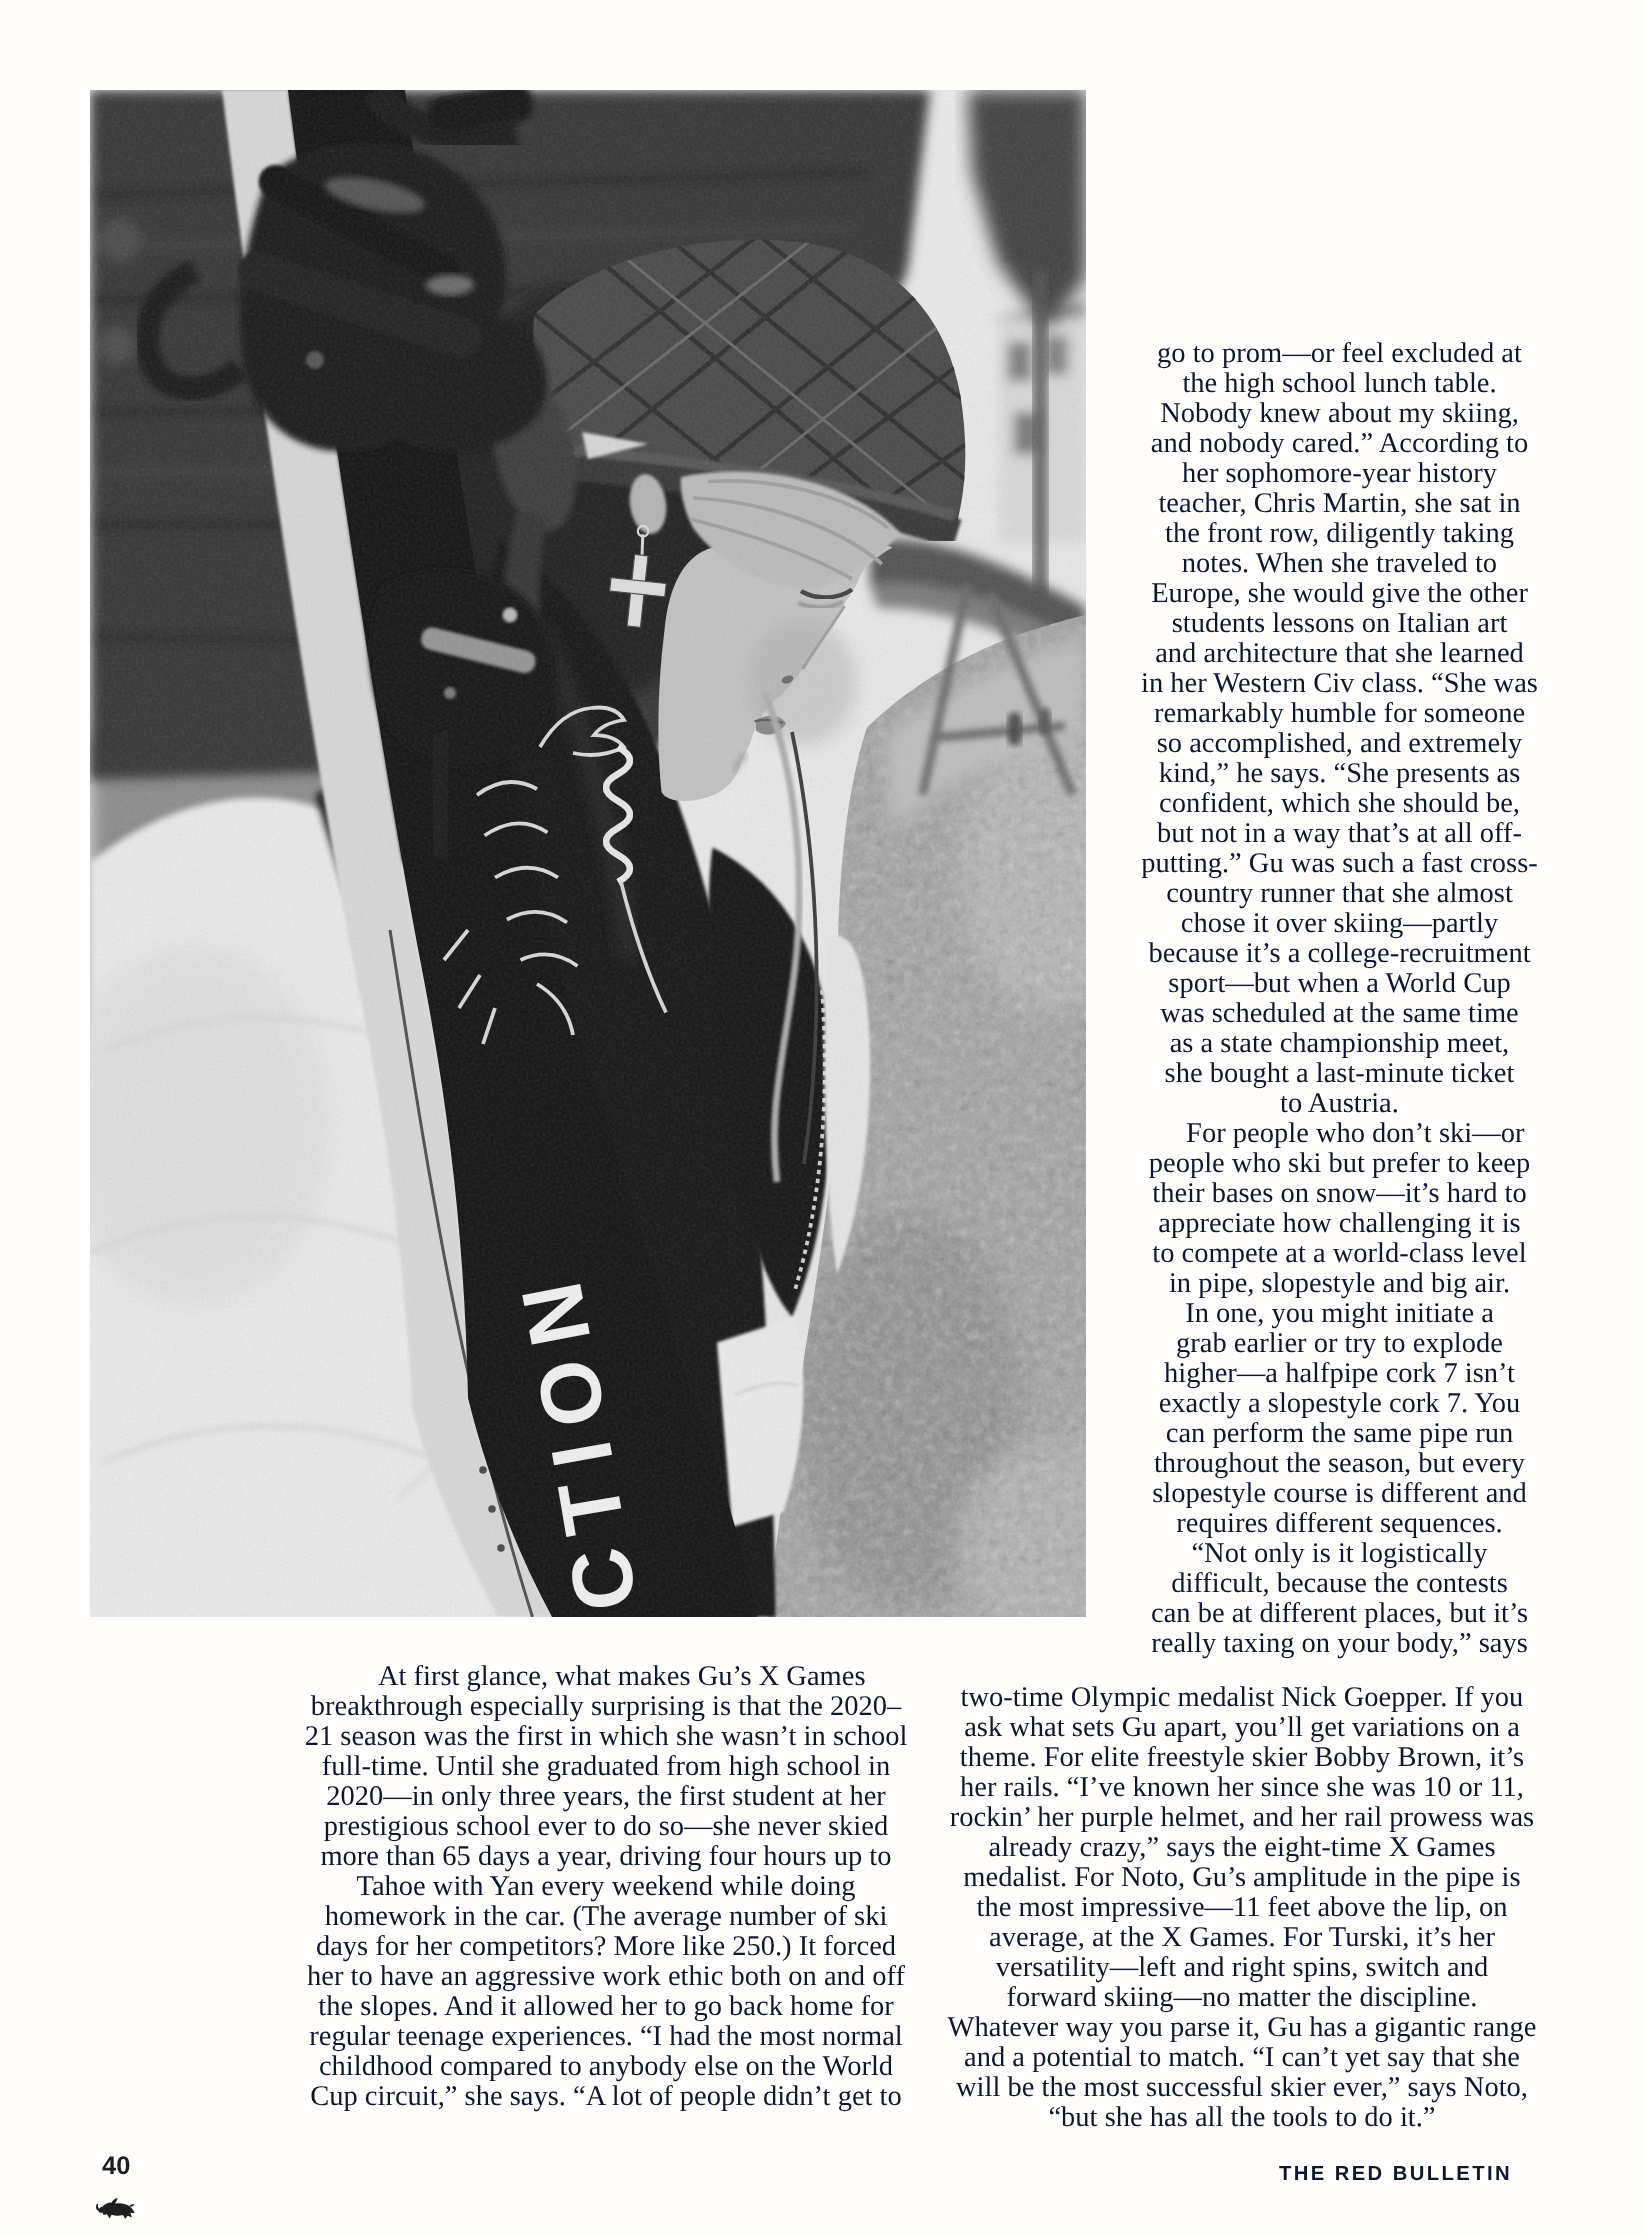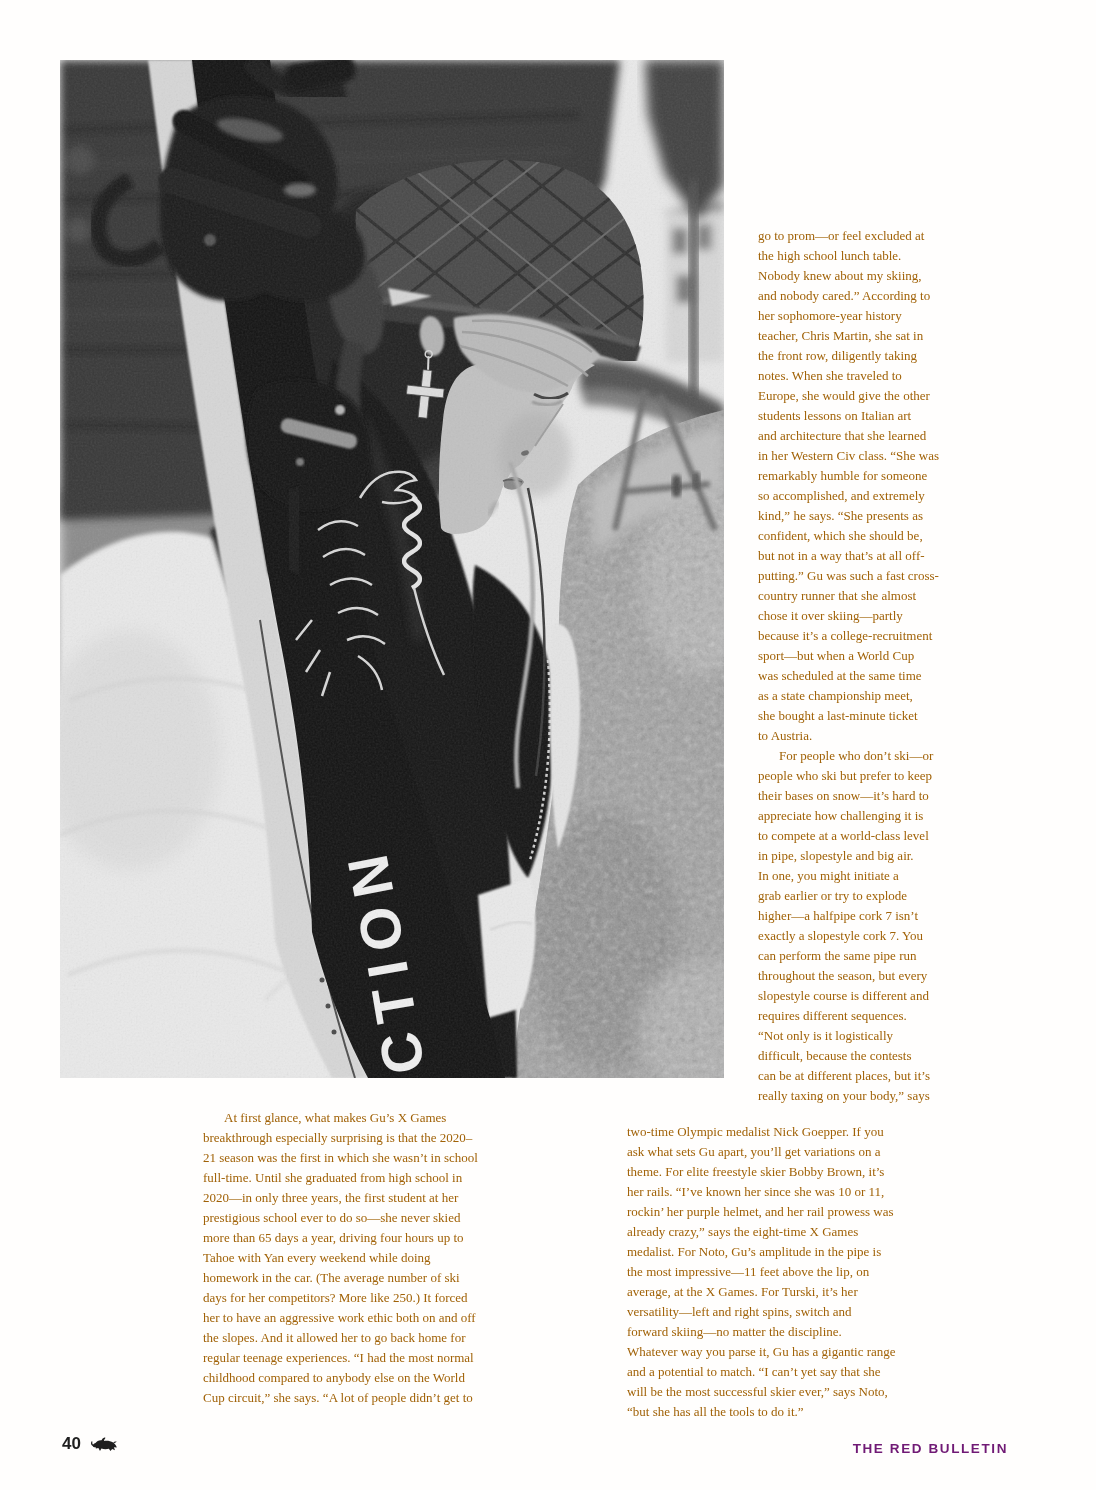--- a/index.html
+++ b/index.html
@@ -2,31 +2,31 @@
 <html><head>
 <meta charset="utf-8">
 <style>
   html,body{margin:0;padding:0;background:#ffffff;}
   body{width:1096px;height:1490px;position:relative;overflow:hidden;
        font-family:"Liberation Serif","DejaVu Serif",serif;}
   .page{position:absolute;inset:0;background:#fffefd;}
   .photo{position:absolute;left:60px;top:60px;width:664px;height:1018px;
          margin:0;overflow:hidden;background:#e8e7e5;filter:grayscale(1) contrast(1.01);}
   .photo svg{display:block;width:100%;height:100%;}
-  .col{position:absolute;color:#a16207;font-size:13px;line-height:20px;}
+  .col{position:absolute;color:#0f172a;font-size:19px;line-height:20px;text-align:center;}
   .col p{margin:0;white-space:pre;}
   .col p.indent{text-indent:21px;}
   .col-right{left:758px;top:226px;width:270px;}
   .col-bl{left:203px;top:1108px;width:402px;}
   .col-br{left:627px;top:1108px;width:402px;margin-top:14px;}
-  .folio-left{position:absolute;left:62px;top:1434px;display:flex;align-items:center;gap:8px;}
+  .folio-left{position:absolute;left:62px;top:1434px;display:flex;align-items:center;gap:8px;flex-direction:column;}
   .page-num{font-family:"Liberation Sans",sans-serif;font-weight:bold;font-size:17px;color:#1f1f1f;}
   .bull{width:31px;height:20px;}
   .brand{position:absolute;right:88px;top:1441px;font-family:"Liberation Sans",sans-serif;
-         font-weight:bold;font-size:13.5px;letter-spacing:1.6px;color:#701a75;}
+         font-weight:bold;font-size:13.5px;letter-spacing:1.6px;color:#0f172a;}
 </style>
 </head>
 <body>
 
 <div class="page">
 
   <figure class="photo">
     <svg viewBox="0 0 664 1018" preserveAspectRatio="none">
       <defs>
         <filter id="b05">

